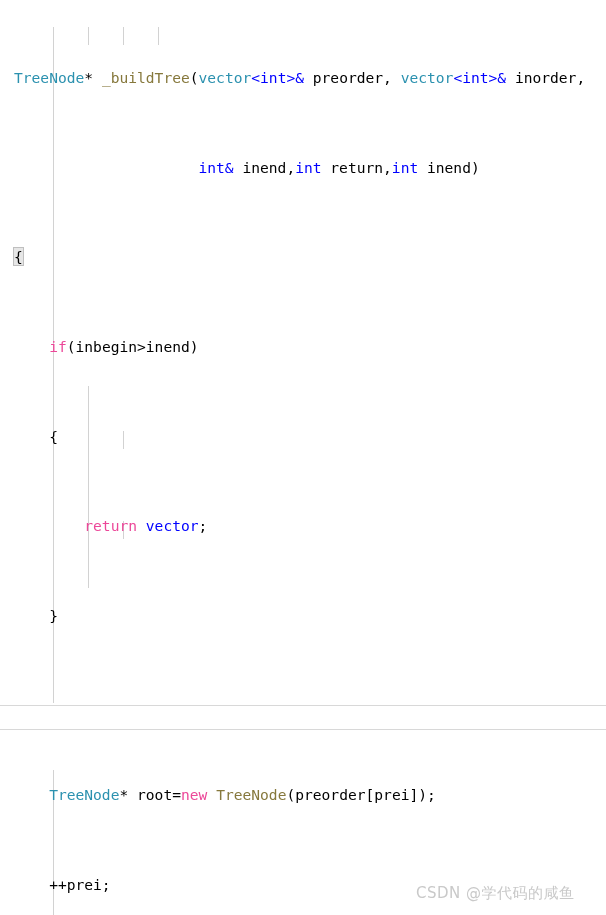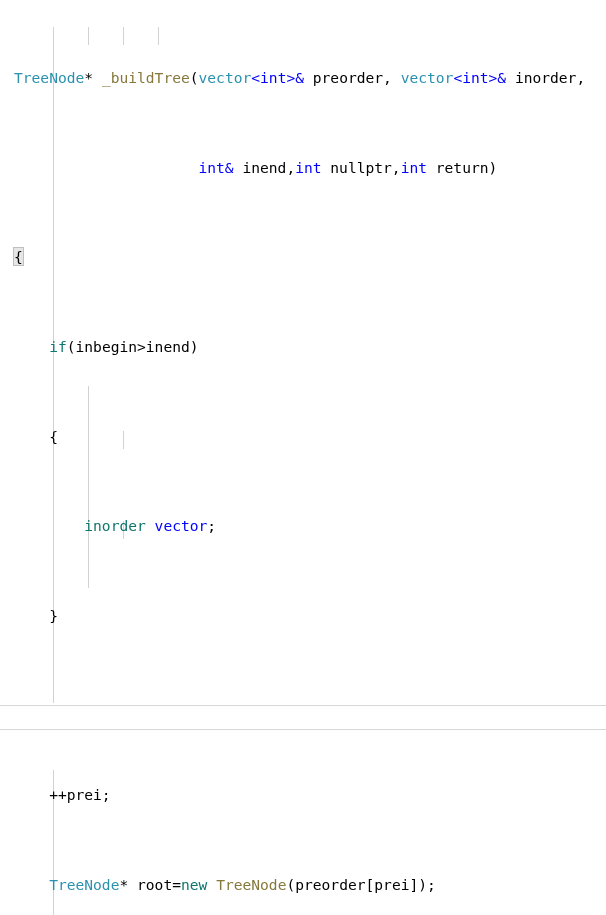--- a/index.html
+++ b/index.html
@@ -61,21 +61,21 @@
   }
 
   
   .bracehl {
     background: #e6e6e6;
     outline: 1px solid #bfbfbf;
   }
 
   
   .kw    { color: #0000ff; }  
-  .ctrl  { color: #0f766e; }  
+  .ctrl  { color: #ec4899; }  
   .type  { color: #2b91af; }  
   .fn    { color: #86783c; }  
   .op    { color: #000000; }
   .pn    { color: #000000; }
 
   
   .watermark {
     position: absolute;
     color: #c9c9c9;
     font-family: "DejaVu Sans", "Liberation Sans", sans-serif;
@@ -100,37 +100,37 @@
   <div class="guide" style="left:123px; top:521px; height:18px;"></div>
   <div class="guide" style="left:53px;  top:770px; height:145px;"></div>
 
   <div class="hrule" style="top:705px;"></div>
   <div class="hrule" style="top:729px;"></div>
 
   <div class="code">
 
     <div class="line"><span class="type">TreeNode</span><span class="op">* </span><span class="fn">_buildTree</span><span class="pn">(</span><span class="type">vector</span><span class="kw">&lt;</span><span class="kw">int</span><span class="kw">&gt;&amp;</span><span class="op"> preorder, </span><span class="type">vector</span><span class="kw">&lt;</span><span class="kw">int</span><span class="kw">&gt;&amp;</span><span class="op"> inorder,</span></div>
 
-    <div class="line">                     <span class="kw">int&amp;</span><span class="op"> inend,</span><span class="kw">int</span><span class="op"> nullptr,</span><span class="kw">int</span><span class="op"> return</span><span class="pn">)</span></div>
+    <div class="line">                     <span class="kw">int&amp;</span><span class="op"> inend,</span><span class="kw">int</span><span class="op"> return,</span><span class="kw">int</span><span class="op"> inend</span><span class="pn">)</span></div>
 
     <div class="line"><span class="bracehl">{</span></div>
 
     <div class="line">    <span class="ctrl">if</span><span class="pn">(</span><span>inbegin&gt;inend</span><span class="pn">)</span></div>
 
     <div class="line">    {</div>
 
-    <div class="line">        <span class="ctrl">inorder</span> <span class="kw">vector</span>;</div>
+    <div class="line">        <span class="ctrl">return</span> <span class="kw">vector</span>;</div>
 
     <div class="line">    }</div>
 
     <div class="line"> </div>
 
+    <div class="line">    <span class="type">TreeNode</span><span class="op">* </span><span>root=</span><span class="ctrl">new</span> <span class="fn">TreeNode</span><span class="pn">(</span><span>preorder</span><span class="pn">[</span><span>prei</span><span class="pn">])</span>;</div>
+
     <div class="line">    ++prei;</div>
-
-    <div class="line">    <span class="type">TreeNode</span><span class="op">* </span><span>root=</span><span class="ctrl">new</span> <span class="fn">TreeNode</span><span class="pn">(</span><span>preorder</span><span class="pn">[</span><span>prei</span><span class="pn">])</span>;</div>
 
     
 
     
 
     
 
     
 
     
@@ -182,14 +182,15 @@
     
 
     
 
     
 
     
 
   </div>
 
+  <div class="watermark" style="left:416px; top:884px;">CSDN @学代码的咸鱼</div>
 
 </div>
 
 </body></html>

